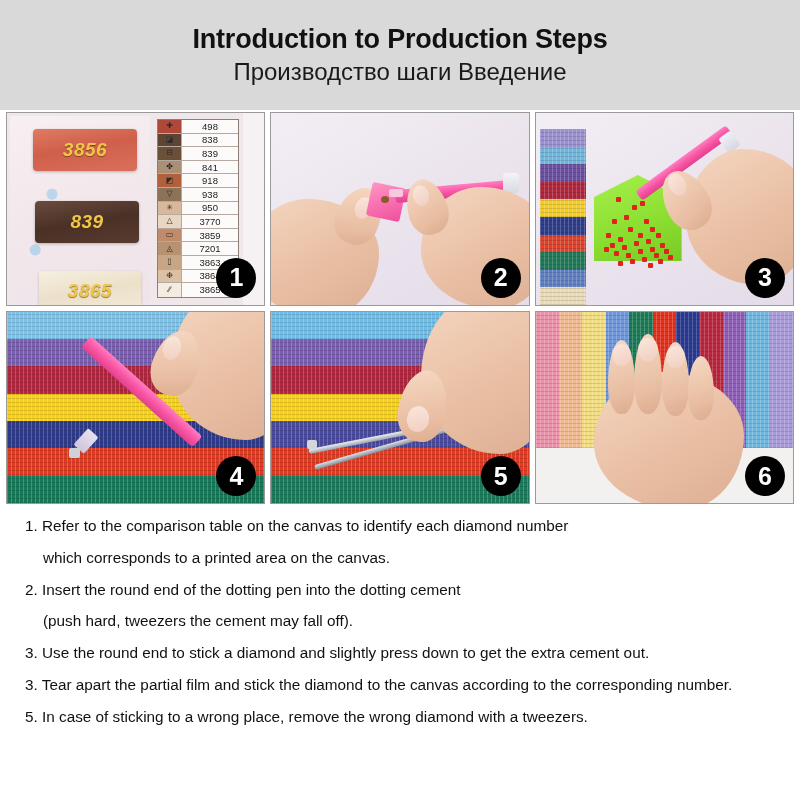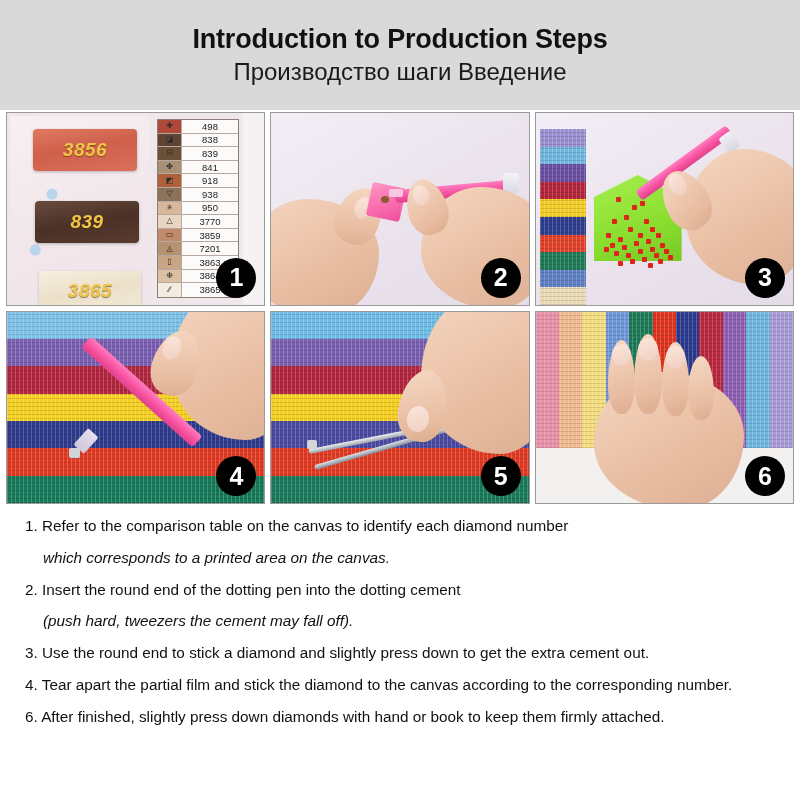--- a/index.html
+++ b/index.html
@@ -153,21 +153,21 @@
 
   
   .instructions {
     position: absolute; left: 13px; top: 512px; width: 800px;
     padding: 6px 23px 0 12px;
   }
   .ins-line {
     font-size: 15.3px; color: #111; line-height: 1.0;
     margin-bottom: 16.5px; white-space: nowrap;
   }
-  .ins-line.cont { padding-left: 18px; font-style: italic; }
+  .ins-line.cont { padding-left: 18px; }
 </style>
 </head>
 <body>
 
 <div class="page">
 
   <div class="header">
     <div class="title-en">Introduction to Production Steps</div>
     <div class="title-ru">Производство шаги Введение</div>
   </div>
@@ -418,17 +418,17 @@
     </div>
 
   </div>
 
   <div class="instructions" id="instructions">
       <div class="ins-line">1. Refer to the comparison table on the canvas to identify each diamond number</div>
       <div class="ins-line cont">which corresponds to a printed area on the canvas.</div>
       <div class="ins-line">2. Insert the round end of the dotting pen into the dotting cement</div>
       <div class="ins-line cont">(push hard, tweezers the cement may fall off).</div>
       <div class="ins-line">3. Use the round end to stick a diamond and slightly press down to get the extra cement out.</div>
-      <div class="ins-line">4. Tear apart the partial film and stick the diamond to the canvas according to the corresponding number.</div>
-      <div class="ins-line">6. After finished, slightly press down diamonds with hand or book to keep them firmly attached.</div>
+      <div class="ins-line">3. Tear apart the partial film and stick the diamond to the canvas according to the corresponding number.</div>
+      <div class="ins-line">5. In case of sticking to a wrong place, remove the wrong diamond with a tweezers.</div>
     </div>
 
 </div>
 
 </body></html>

